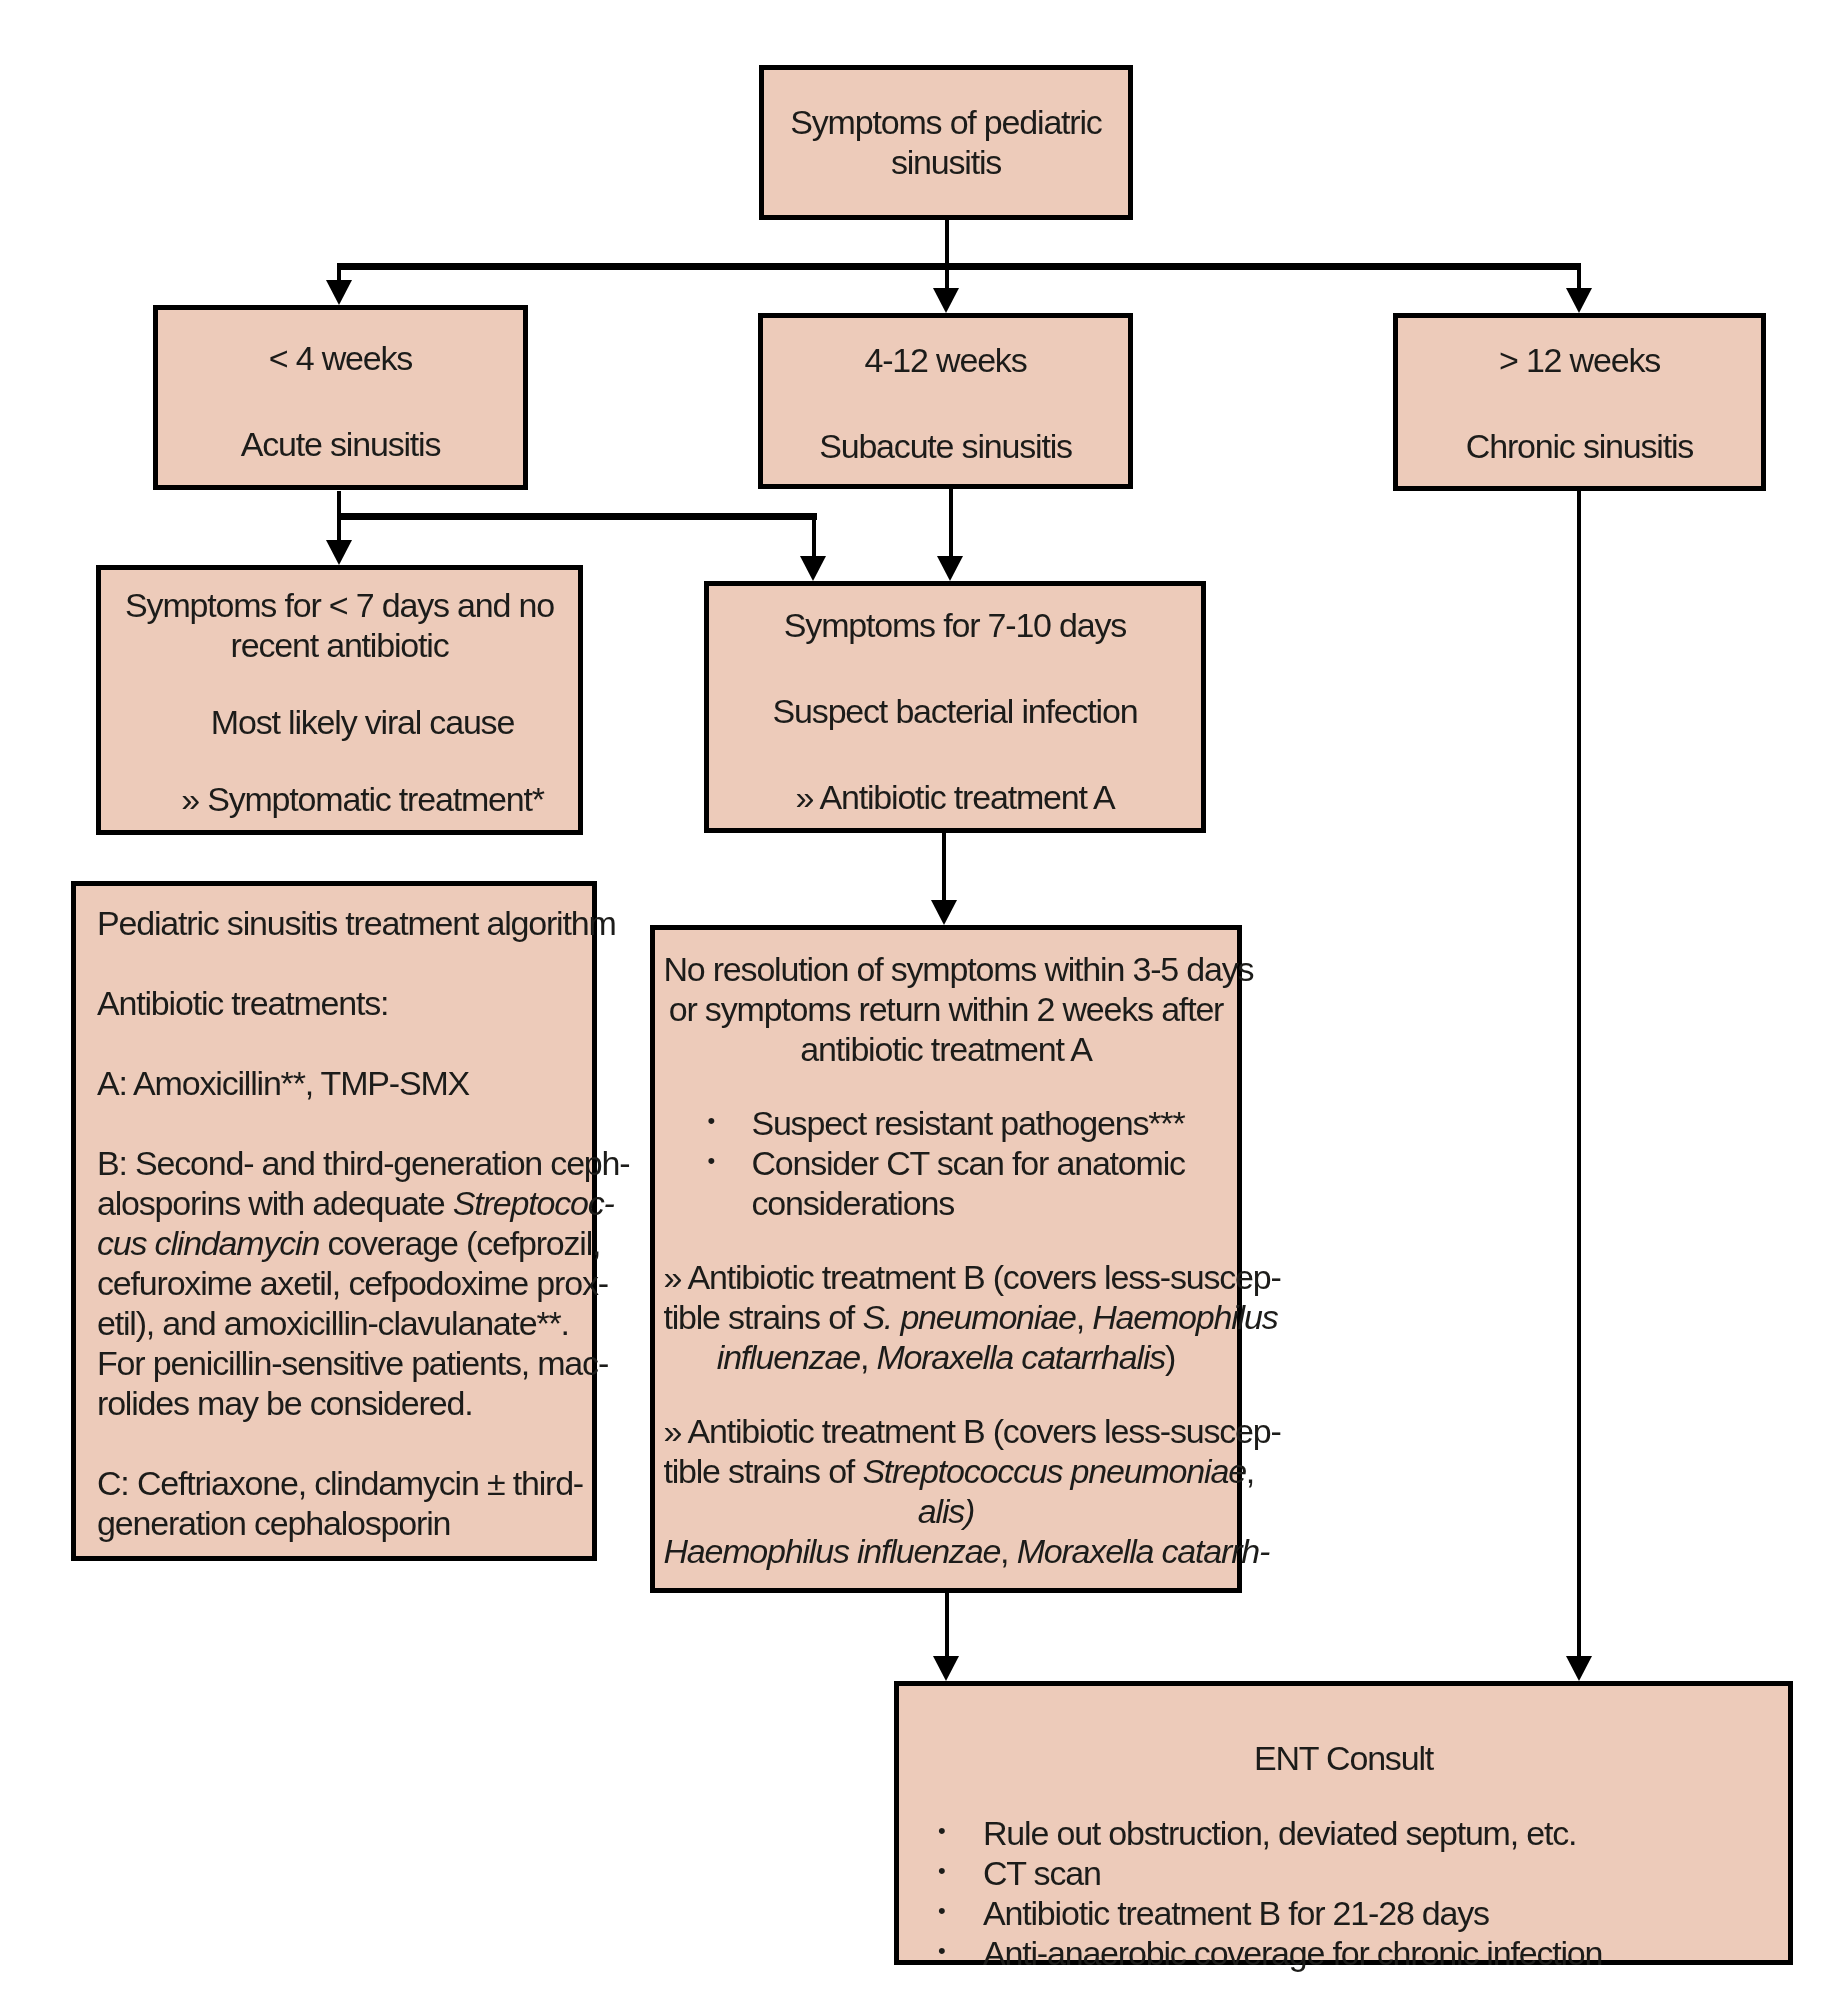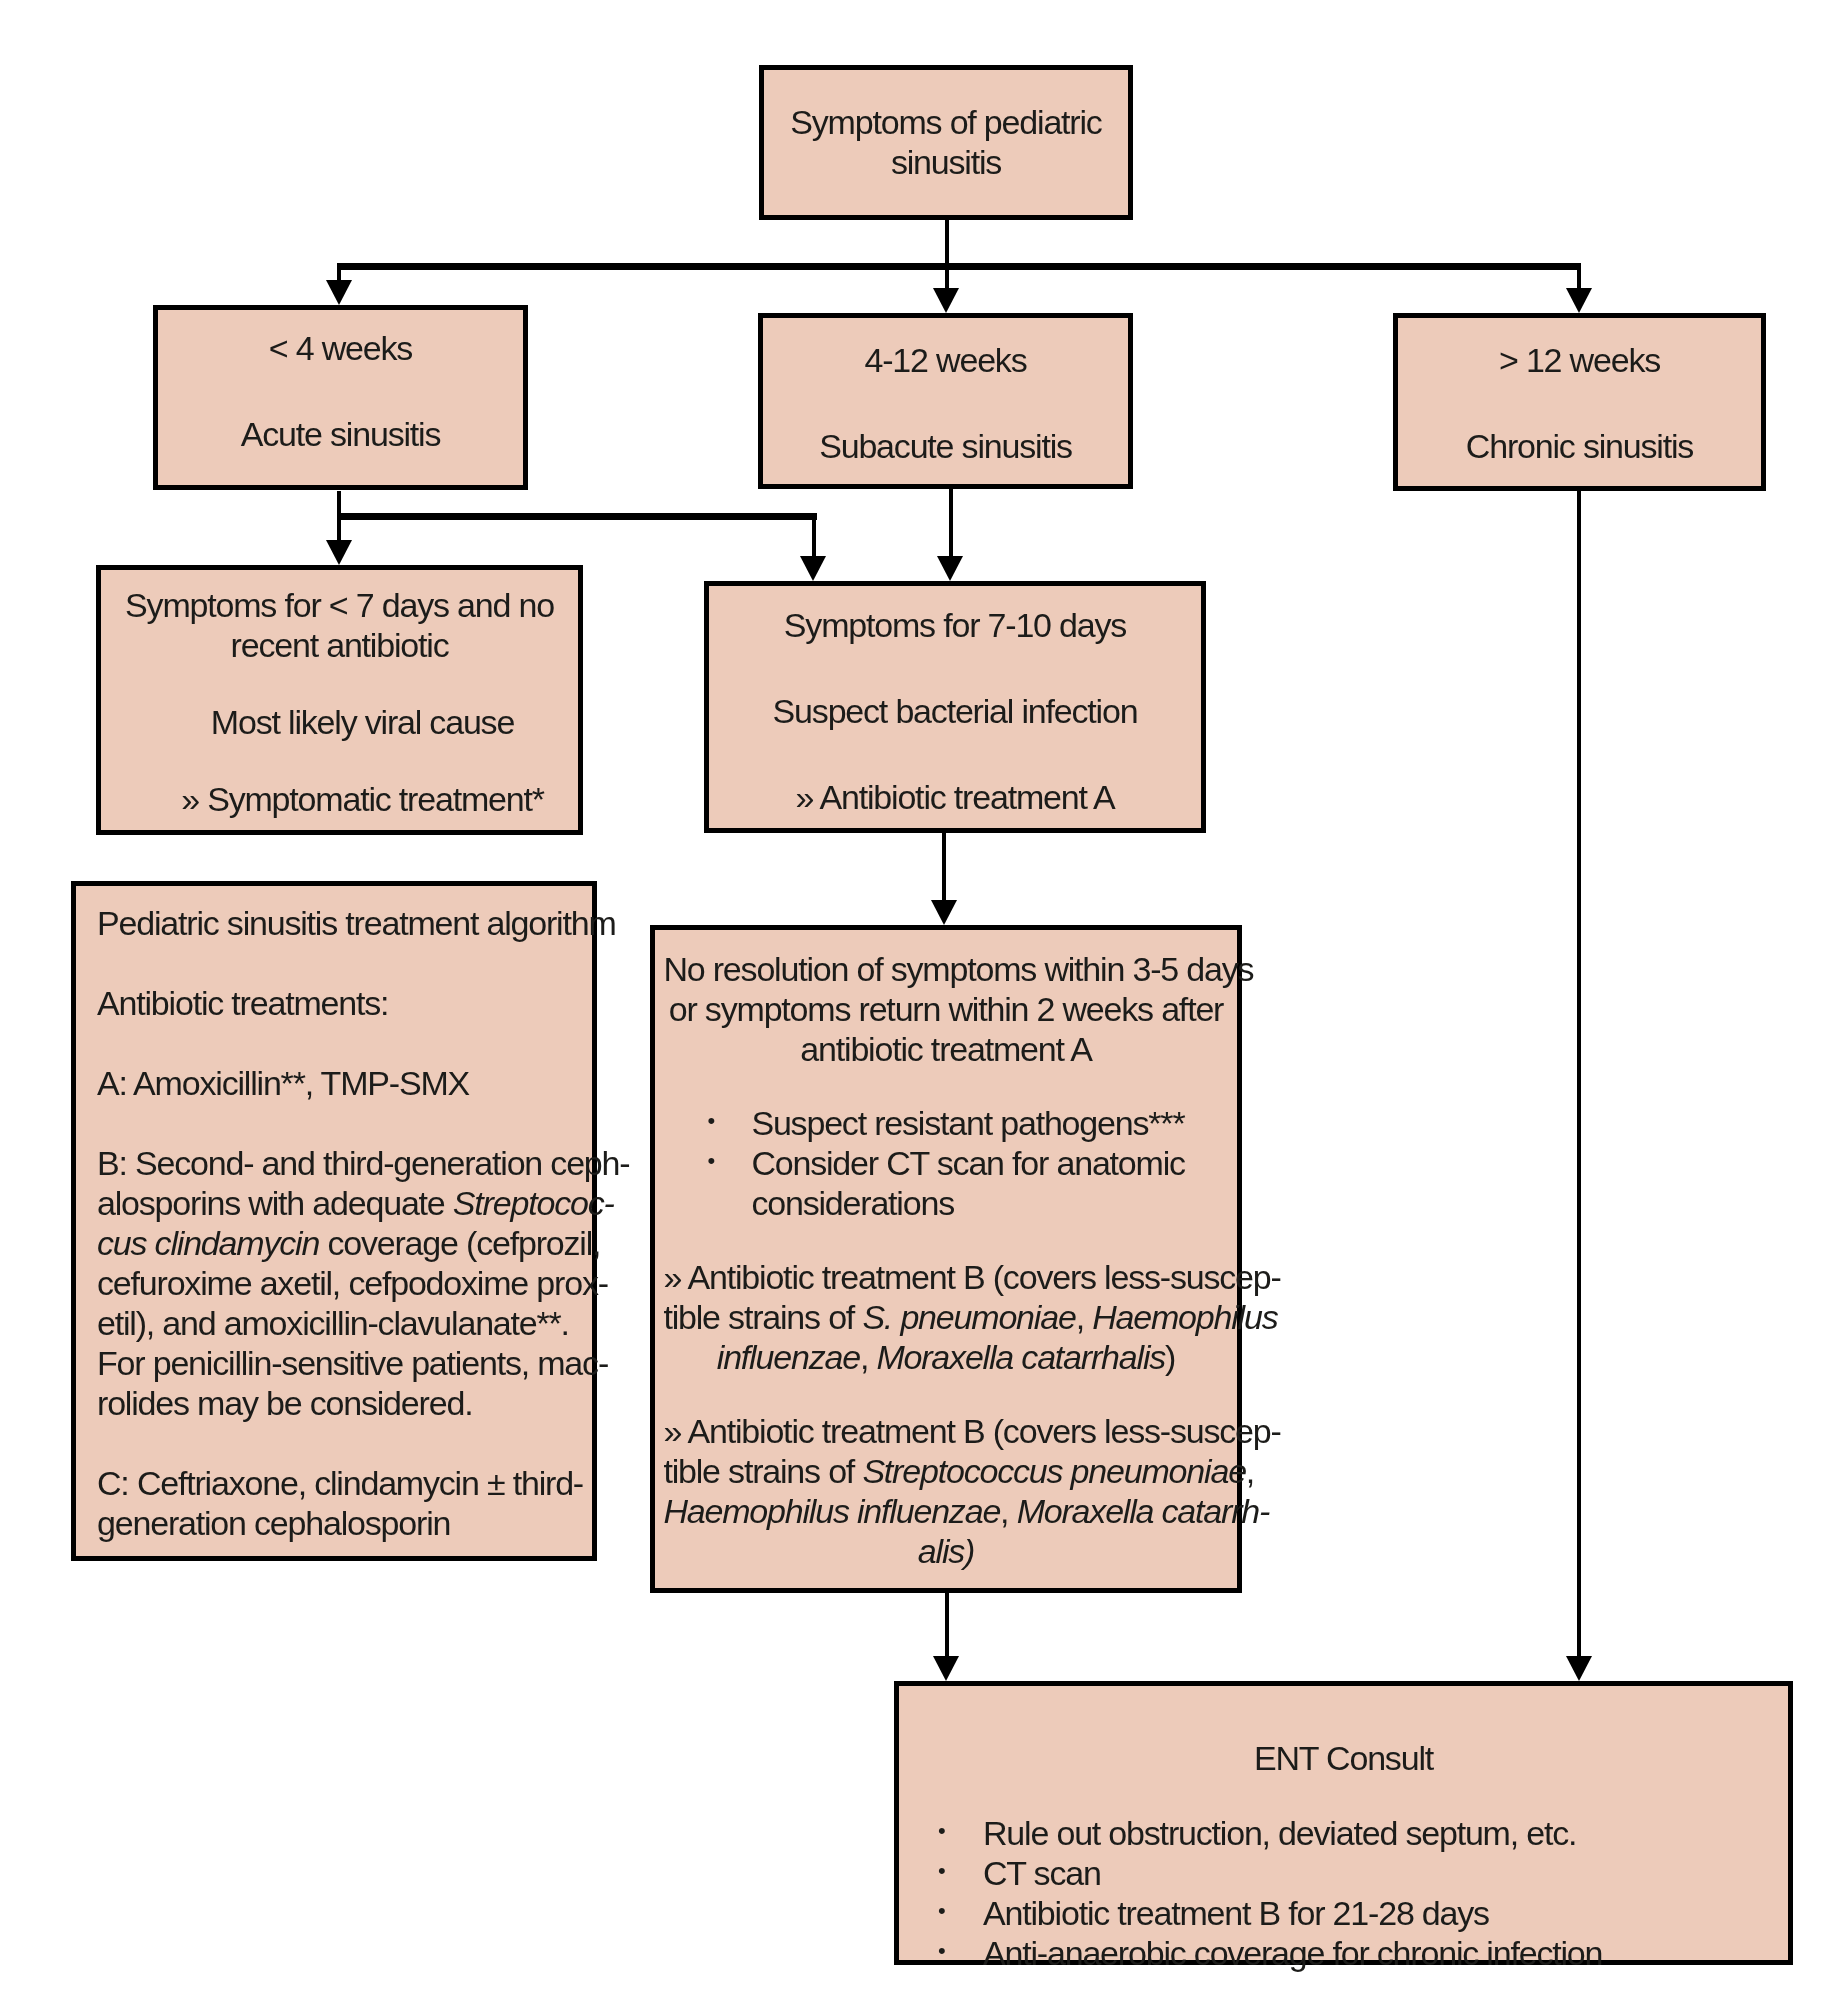--- a/index.html
+++ b/index.html
@@ -63,21 +63,21 @@
   <div class="vline" style="left:1577px;top:491px;height:1168px;"></div>
   <div class="arrowhead" style="left:1566px;top:1656px;"></div>
 
   <div class="box center nowrap" style="left:759px;top:65px;width:374px;height:155px;padding-top:32px;">
     <div class="p">
         <div>Symptoms of pediatric</div>
         <div>sinusitis</div>
       </div>
   </div>
 
-  <div class="box center nowrap" style="left:153px;top:305px;width:375px;height:185px;padding-top:18px;">
+  <div class="box center nowrap" style="left:153px;top:305px;width:375px;height:185px;padding-top:28px;">
     <div class="p">&lt; 4 weeks</div>
     <div class="p mtl">Acute sinusitis</div>
   </div>
 
   <div class="box center nowrap" style="left:758px;top:313px;width:375px;height:176px;padding-top:22px;">
     <div class="p">4-12 weeks</div>
     <div class="p mtl">Subacute sinusitis</div>
   </div>
 
   <div class="box center nowrap" style="left:1393px;top:313px;width:373px;height:178px;padding-top:22px;">
@@ -146,22 +146,22 @@
         <li>Consider CT scan for anatomic considerations</li>
       </ul>
     <div class="p" style="margin-top:34px;">
         <div>» Antibiotic treatment B (covers less-suscep-</div>
         <div><span>tible strains of </span><span class="it">S. pneumoniae</span><span>, </span><span class="it">Haemophilus</span></div>
         <div><span class="it">influenzae</span><span>, </span><span class="it">Moraxella catarrhalis</span><span>)</span></div>
       </div>
     <div class="p" style="margin-top:34px;">
         <div>» Antibiotic treatment B (covers less-suscep-</div>
         <div><span>tible strains of </span><span class="it">Streptococcus pneumoniae</span><span>,</span></div>
+        <div><span class="it">alis)</span></div>
         <div><span class="it">Haemophilus influenzae</span><span>, </span><span class="it">Moraxella catarrh-</span></div>
-        <div><span class="it">alis)</span></div>
       </div>
   </div>
 
   <div class="box center nowrap" style="left:894px;top:1681px;width:899px;height:284px;padding-top:52px;">
     <div class="p">
         <div>ENT Consult</div>
       </div>
     <ul class="blist entlist" style="margin-top:35px;white-space:normal;">
         <li>Rule out obstruction, deviated septum, etc.</li>
         <li>CT scan</li>

